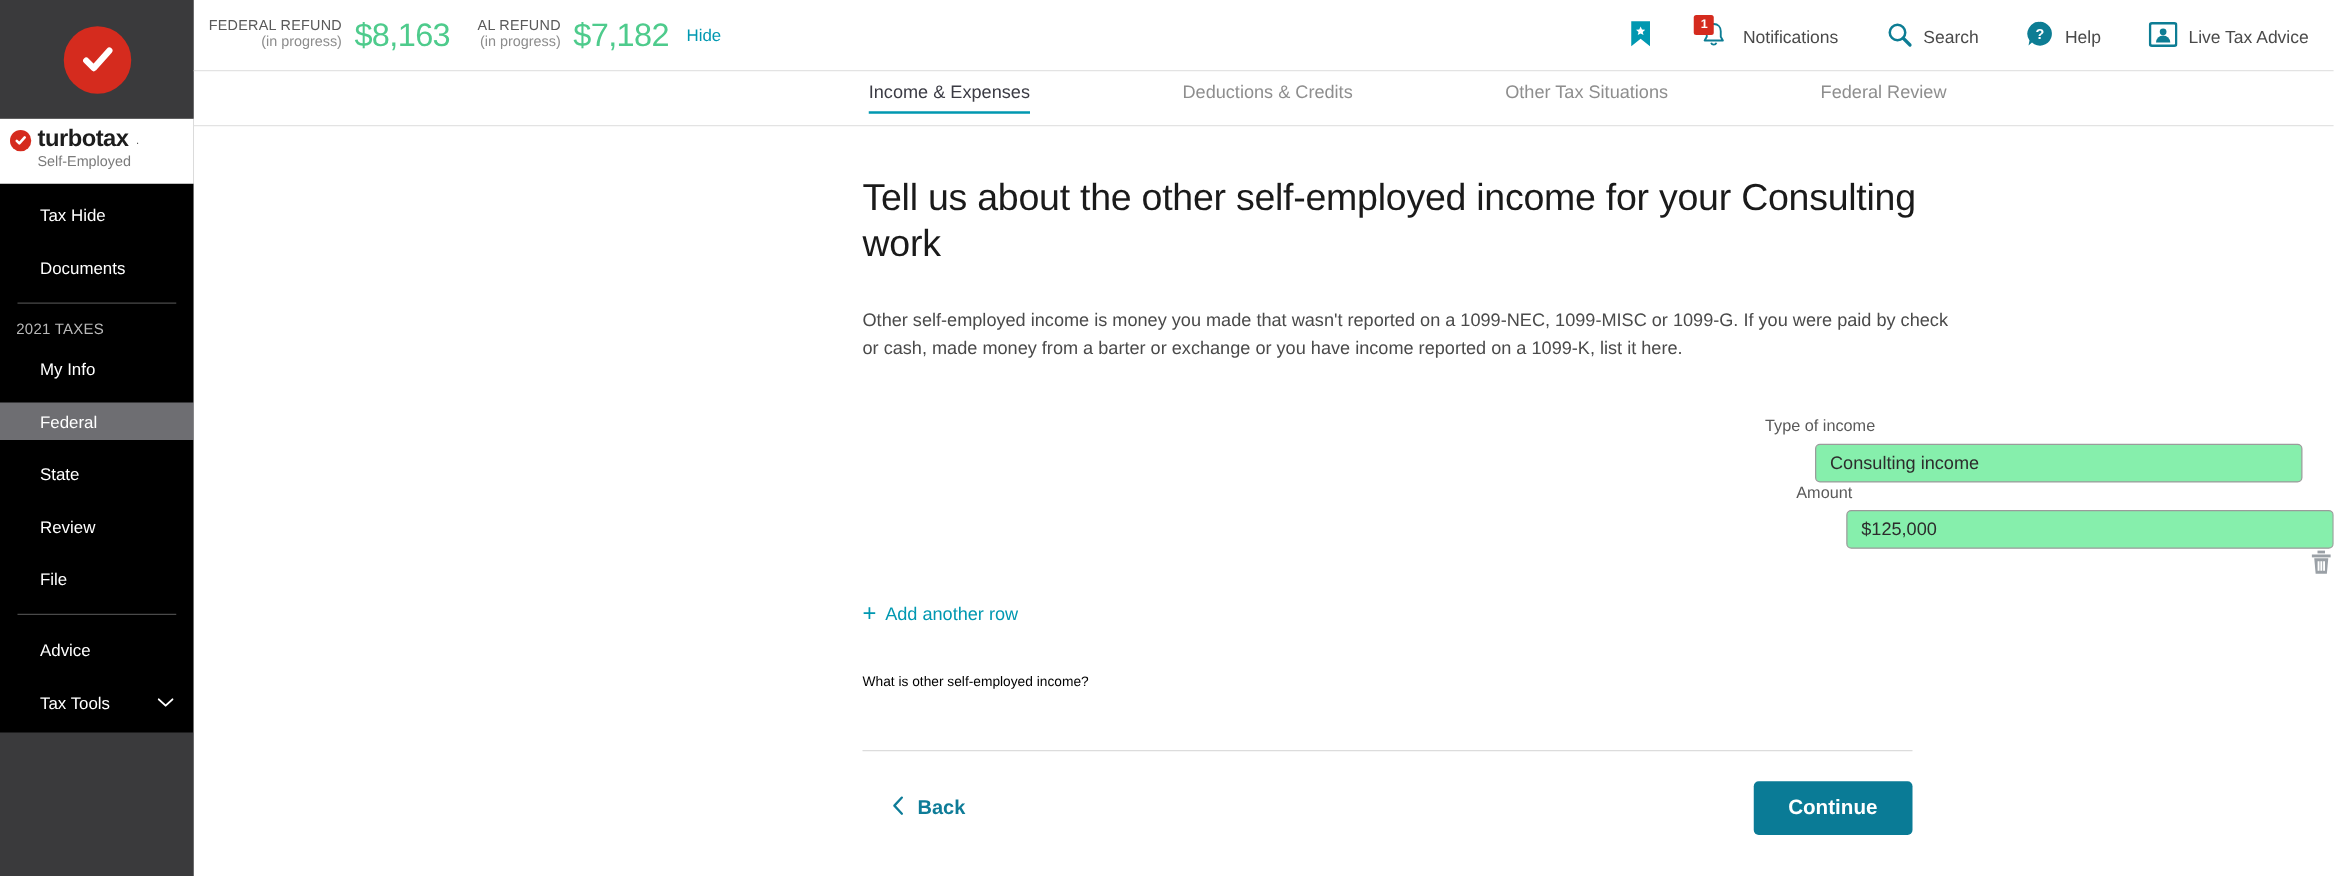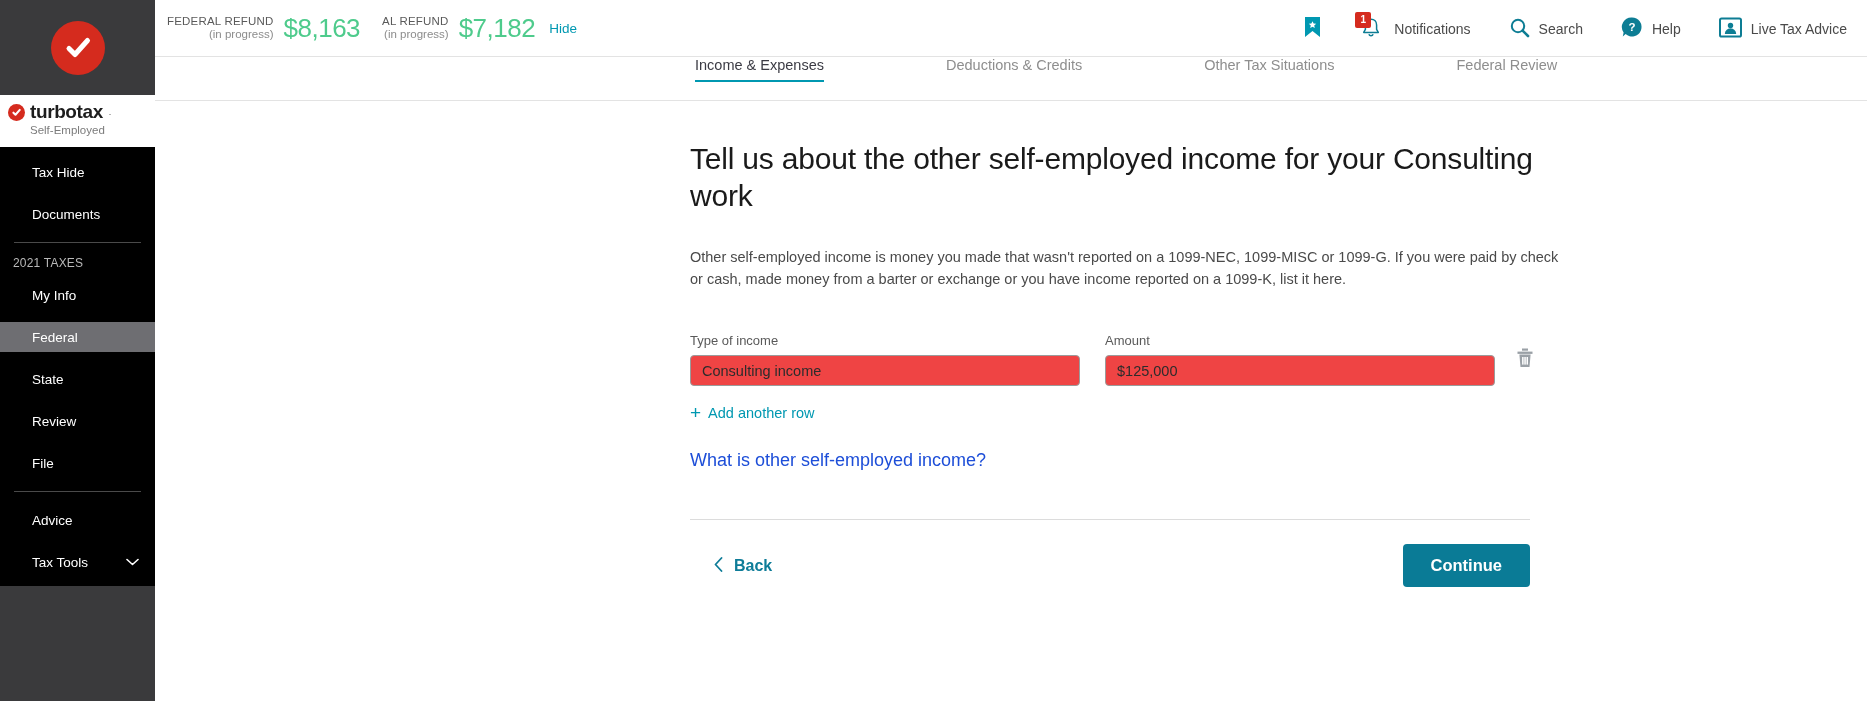--- a/index.html
+++ b/index.html
@@ -122,21 +122,21 @@
     position: absolute; left: -4px; top: -4px;
     background: #d52b1e; color: #fff;
     font-size: 10px; line-height: 15px;
     min-width: 16px; height: 16px; text-align: center;
     border-radius: 2px; padding: 0 2px; font-weight: bold;
   }
 
   
   .tabbar {
     height: 44px;
-    display: flex; align-items: flex-start;
+    display: flex; align-items: center;
     padding-left: 540px;
     border-bottom: 1px solid #e3e3e3;
     position: relative;
   }
   .tab {
     font-size: 14.5px; color: #8e8e8e;
     padding-bottom: 9px; cursor: pointer;
     position: relative;
   }
   .tab + .tab { margin-left: 0; }
@@ -152,47 +152,47 @@
   .content { padding-left: 535px; padding-top: 40px; }
   .page-title {
     font-size: 30px; color: #1a1a1a; font-weight: normal;
     line-height: 1.22; max-width: 860px; margin: 0 0 32px 0;
     letter-spacing: -0.2px;
   }
   .page-desc {
     font-size: 14.5px; color: #4a4a4a; line-height: 1.52;
     max-width: 885px; margin: 0 0 43px 0;
   }
-  .fields-row { display: flex; align-items: center; }
+  .fields-row { display: flex; align-items: flex-end; flex-direction: column; }
   .field-label {
     font-size: 13px; color: #5a5a5a; margin-bottom: 7px; display: block;
   }
   .text-input {
     border: 1px solid #9b9b9b; border-radius: 4px;
     height: 31px; padding: 0 11px;
     font-size: 14.5px; color: #2c2c2c;
     font-family: "Liberation Sans", sans-serif;
-    background: #ef4444; outline: none;
+    background: #86efac; outline: none; margin-left: 40px;
   }
   .input-type { width: 390px; }
   .input-amount { width: 390px; }
   .col-type { margin-right: 25px; }
   .trash-btn {
     margin-left: 20px; margin-bottom: 4px;
     background: none; border: none; cursor: pointer; padding: 0;
     line-height: 0;
   }
   .add-row-link {
     display: inline-flex; align-items: center; gap: 7px;
     color: #0098b1; font-size: 14.5px; margin-top: 17px; cursor: pointer;
   }
   .plus-glyph { font-size: 19px; line-height: 1; font-weight: normal; }
   .help-link {
-    display: block; color: #1d4ed8; font-size: 18px;
-    margin-top: 27px; cursor: pointer;
+    display: block; color: #000000; font-size: 11px;
+    margin-top: 38px; cursor: pointer;
   }
   .hr {
     border: none; border-top: 1px solid #dcdcdc;
     margin: 48px 0 0 0; width: 840px;
   }
   .actions {
     display: flex; align-items: center; justify-content: space-between;
     width: 840px; margin-top: 24px;
   }
   .back-link {

